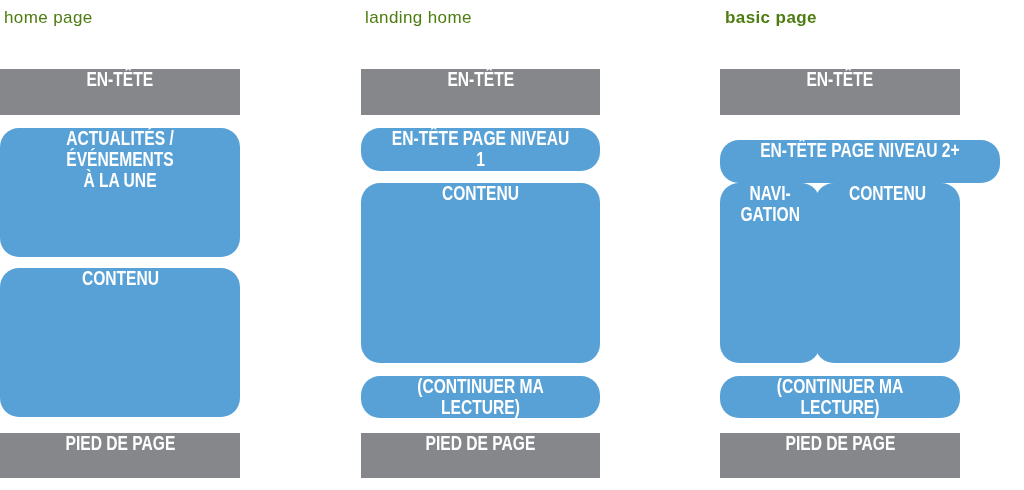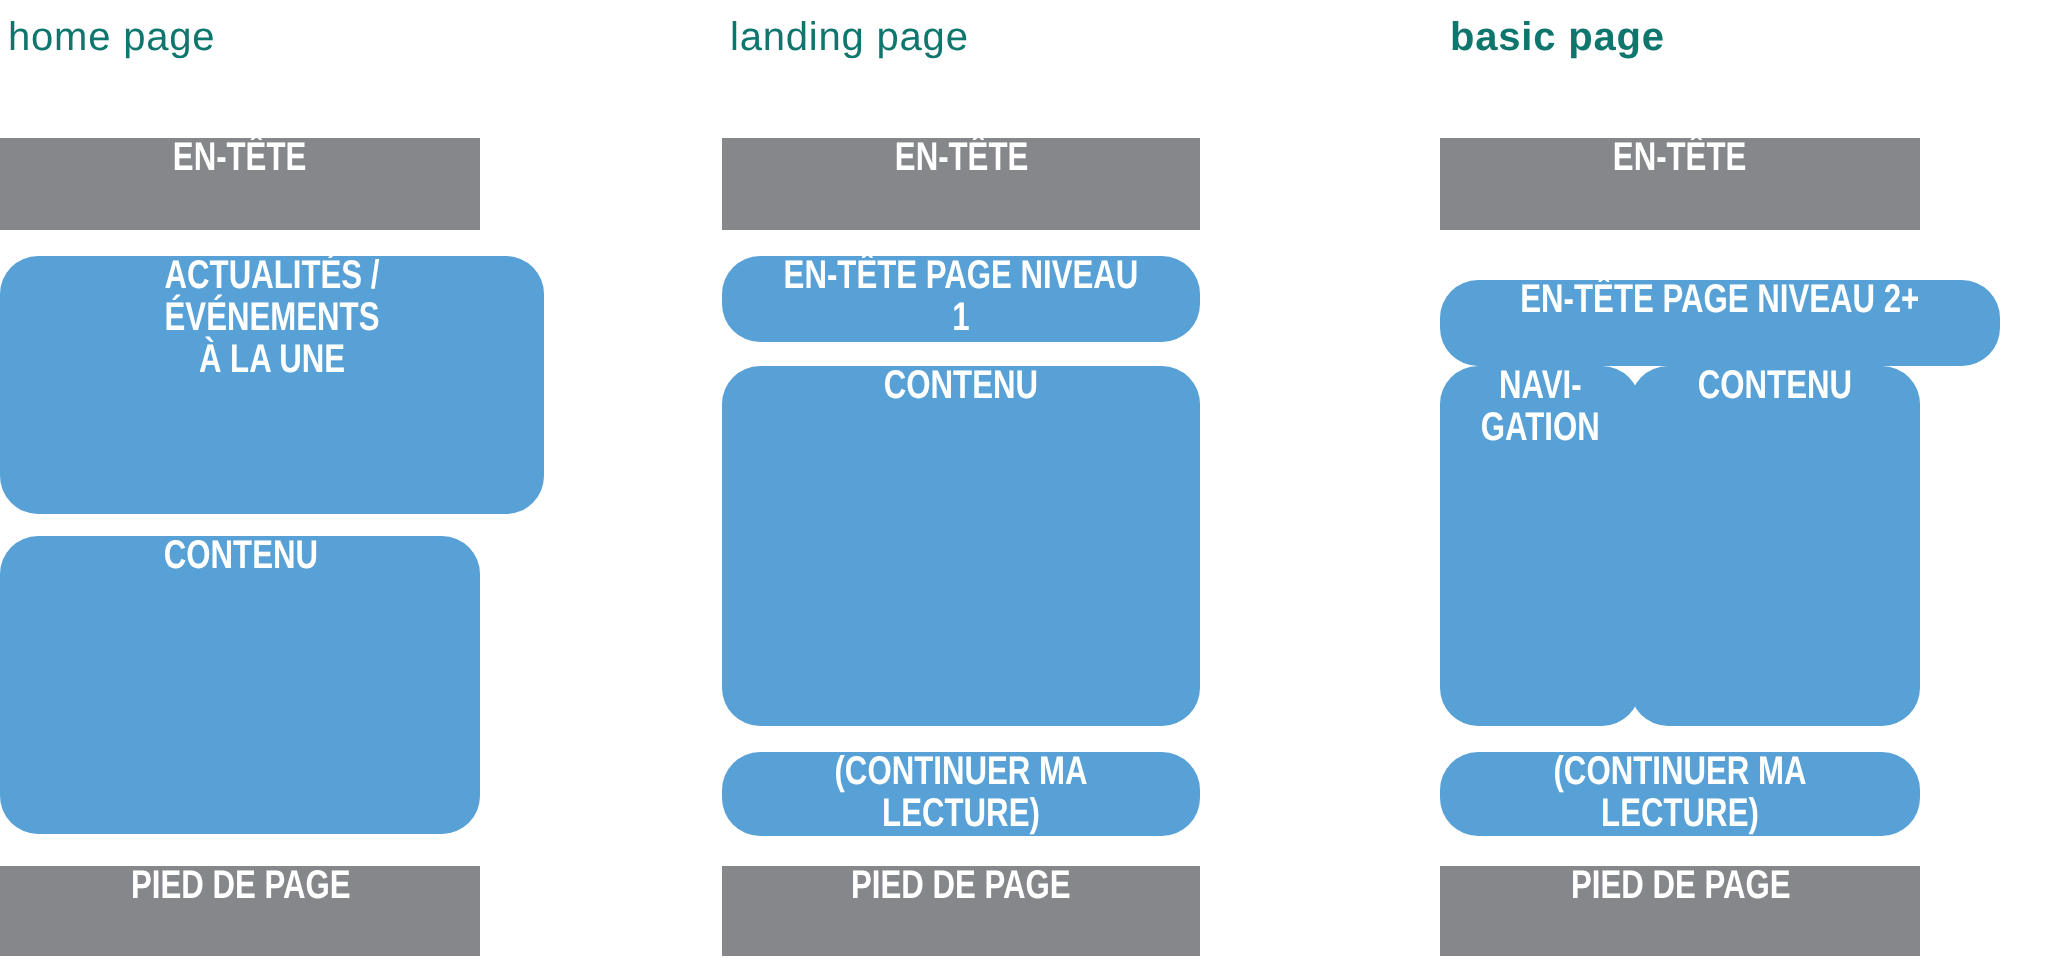--- a/index.html
+++ b/index.html
@@ -11,23 +11,23 @@
   .canvas {
     position: relative;
     width: 1024px;
     height: 490px;
     background: #ffffff;
     overflow: hidden;
   }
   .col-title {
     position: absolute;
     top: 8px;
-    font-size: 20px;
+    font-size: 17px;
     font-weight: 400;
-    color: #0f766e;
+    color: #4d7c0f;
     letter-spacing: 0.4px;
   }
   .block {
     position: absolute;
     display: flex;
     justify-content: center;
     overflow: hidden;
   }
   .gray { background: #85878a; }
   .blue { background: #58a1d6; border-radius: 19px; }
@@ -46,34 +46,34 @@
 </head>
 <body>
 
 <div class="canvas">
 
   <div>
     <div class="col-title" style="left:4px;">home page</div>
     <div class="block gray" style="left:0; top:69px; width:240px; height:46px;">
       <span class="lbl">EN-TÊTE</span>
     </div>
-    <div class="block blue" style="left:0; top:128px; width:272px; height:129px;">
+    <div class="block blue" style="left:0; top:128px; width:240px; height:129px;">
       <span class="lbl">ACTUALITÉS / ÉVÉNEMENTS
 À LA UNE</span>
     </div>
     <div class="block blue" style="left:0; top:268px; width:240px; height:149px;">
       <span class="lbl">CONTENU</span>
     </div>
     <div class="block gray" style="left:0; top:433px; width:240px; height:45px;">
       <span class="lbl">PIED DE PAGE</span>
     </div>
   </div>
 
   <div>
-    <div class="col-title" style="left:365px;">landing page</div>
+    <div class="col-title" style="left:365px;">landing home</div>
     <div class="block gray" style="left:361px; top:69px; width:239px; height:46px;">
       <span class="lbl">EN-TÊTE</span>
     </div>
     <div class="block blue" style="left:361px; top:128px; width:239px; height:43px;">
       <span class="lbl">EN-TÊTE PAGE NIVEAU 1</span>
     </div>
     <div class="block blue" style="left:361px; top:183px; width:239px; height:180px;">
       <span class="lbl">CONTENU</span>
     </div>
     <div class="block blue" style="left:361px; top:376px; width:239px; height:42px;">

